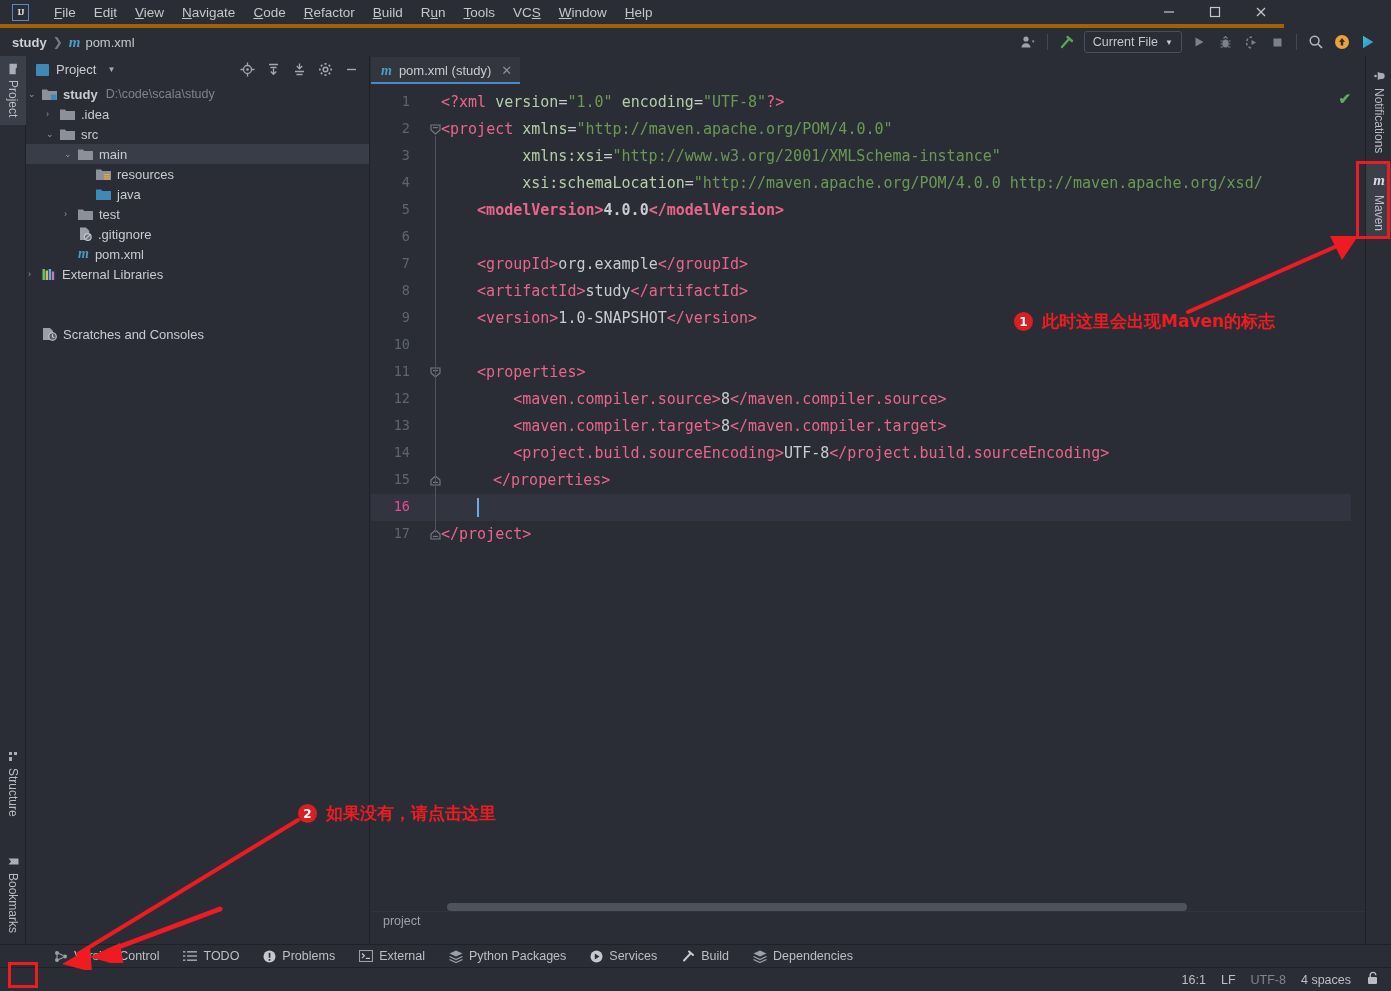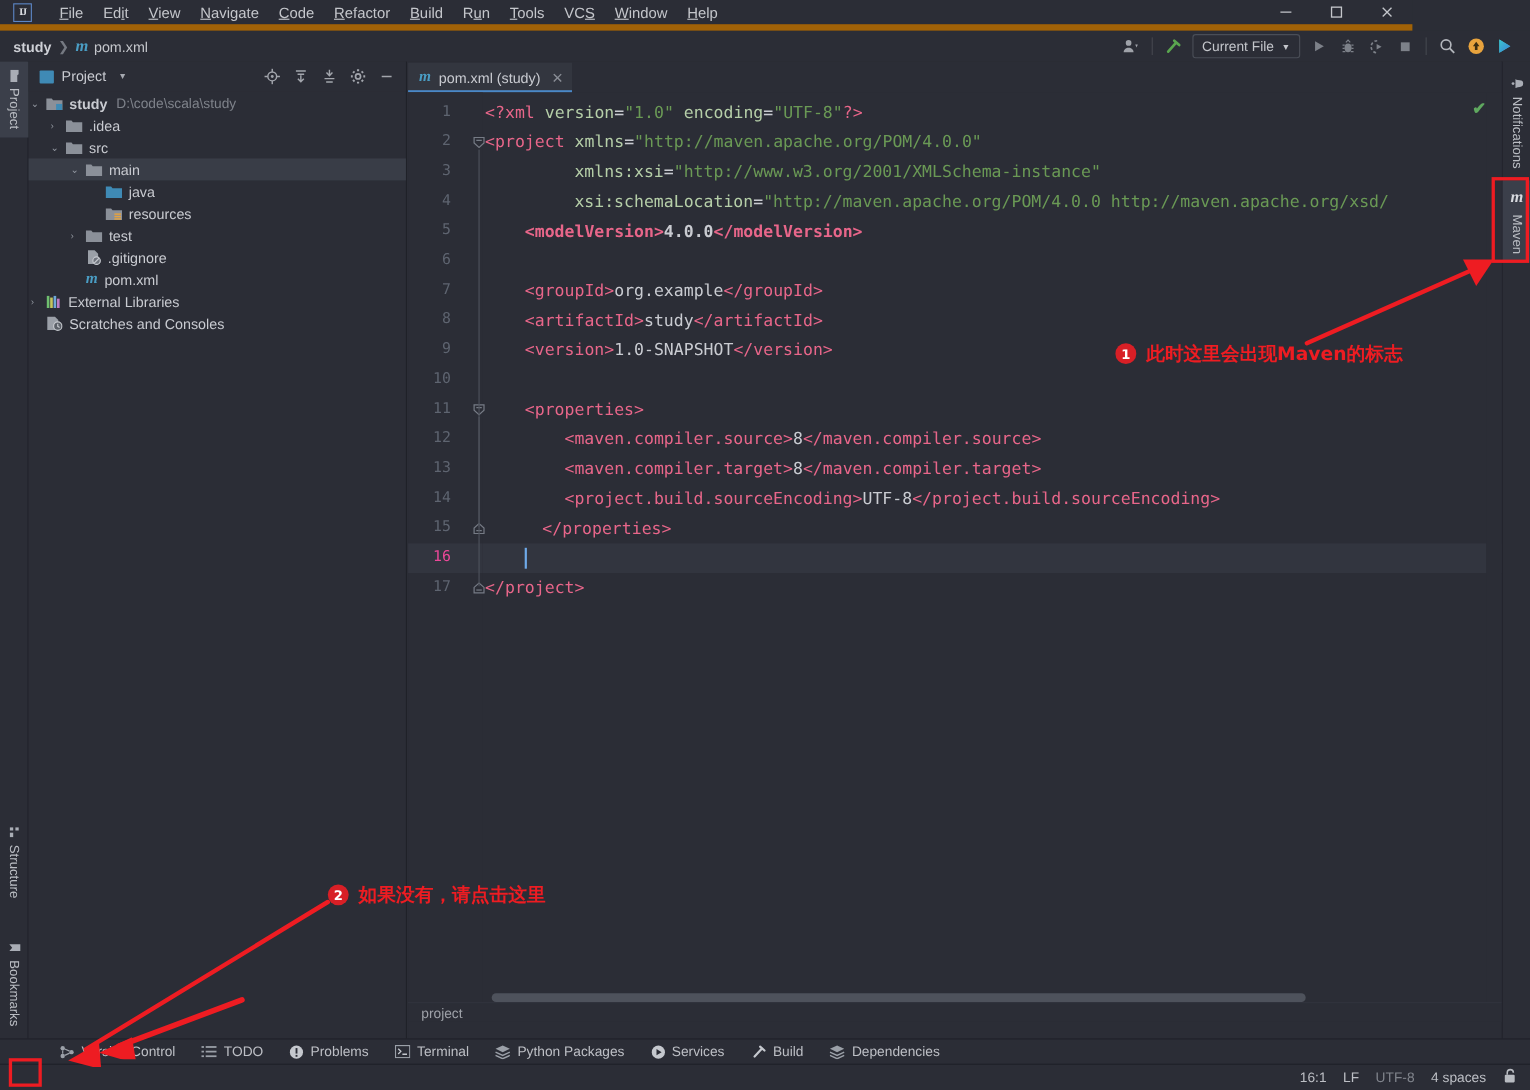--- a/index.html
+++ b/index.html
@@ -10,21 +10,21 @@
     font-size:13px;
     color:#bbbdc2;
     -webkit-font-smoothing:antialiased;
   }
   .app { position:relative; width:1391px; height:991px; }
 
   
   .titlebar {
     position:absolute; left:0; top:0; width:1284px; height:28px;
     background:#2b2d36; display:flex; align-items:center;
-    border-bottom:6px solid #a16207;
+    border-bottom:4px solid #a16207;
   }
   .ij-logo-box {
     width:17px; height:17px; margin-left:12px; margin-right:16px;
     border:1.5px solid #5c87c7; position:relative; flex:none;
     display:flex; align-items:center; justify-content:center;
     font-size:9px; color:#e0e2e6; font-family:"Liberation Serif",serif;
     font-weight:bold; letter-spacing:-1px;
   }
   .menu { display:flex; align-items:center; gap:0px; }
   .menu-item {
@@ -460,36 +460,36 @@
             <svg width="15" height="13" viewBox="0 0 15 13">
               <path d="M0 1.5h5l1.3 1.6H15V12H0z" fill="#8b9099"></path>
             </svg>
           </span>
           <span class="tlabel">main</span>
         </div>
         <div class="trow" style="padding-left: 72px;">
           <span class="arrow" style="margin-left: -16px;"></span>
           <span class="ficon">
             <svg width="15" height="13" viewBox="0 0 15 13">
-              <path d="M0 1.5h5l1.3 1.6H15V12H0z" fill="#3f8ab5"></path>
-            </svg>
-          </span>
-          <span class="tlabel">java</span>
-        </div>
-        <div class="trow" style="padding-left: 72px;">
-          <span class="arrow" style="margin-left: -16px;"></span>
-          <span class="ficon">
-            <svg width="15" height="13" viewBox="0 0 15 13">
               <path d="M0 1.5h5l1.3 1.6H15V12H0z" fill="#8b9099"></path>
               <rect x="8" y="6" width="6" height="1.3" fill="#e8a33d"></rect>
               <rect x="8" y="8.2" width="6" height="1.3" fill="#e8a33d"></rect>
               <rect x="8" y="10.4" width="6" height="1.3" fill="#e8a33d"></rect>
             </svg>
           </span>
           <span class="tlabel">resources</span>
+        </div>
+        <div class="trow" style="padding-left: 72px;">
+          <span class="arrow" style="margin-left: -16px;"></span>
+          <span class="ficon">
+            <svg width="15" height="13" viewBox="0 0 15 13">
+              <path d="M0 1.5h5l1.3 1.6H15V12H0z" fill="#3f8ab5"></path>
+            </svg>
+          </span>
+          <span class="tlabel">java</span>
         </div>
         <div class="trow" style="padding-left: 54px;">
           <span class="arrow" style="margin-left: -16px;">›</span>
           <span class="ficon">
             <svg width="15" height="13" viewBox="0 0 15 13">
               <path d="M0 1.5h5l1.3 1.6H15V12H0z" fill="#8b9099"></path>
             </svg>
           </span>
           <span class="tlabel">test</span>
         </div>
@@ -516,21 +516,21 @@
           <span class="ficon">
             <svg width="14" height="13" viewBox="0 0 14 13">
               <rect x="0.5" y="1" width="2.4" height="11" fill="#6fbf6f"></rect>
               <rect x="3.6" y="2.5" width="2.4" height="9.5" fill="#c2c55f"></rect>
               <rect x="6.7" y="1" width="2.4" height="11" fill="#6fa8d8"></rect>
               <rect x="9.8" y="3.5" width="2.4" height="8.5" fill="#bd7bc4"></rect>
             </svg>
           </span>
           <span class="tlabel">External Libraries</span>
         </div>
-        <div class="trow" style="padding-left: 18px;">
+        <div class="trow" style="padding-left: 18px; margin-top: 40px;">
           <span class="arrow" style="margin-left: -16px;"></span>
           <span class="ficon">
             <svg width="15" height="14" viewBox="0 0 15 14">
               <path d="M1 1h7l3 3v9H1z" fill="#9ba0a8"></path>
               <circle cx="10.5" cy="9.5" r="3.8" fill="#5b6068" stroke="#c5c8ce" stroke-width="1.1"></circle>
               <path d="M10.5 7.3v2.4l1.7 1" stroke="#c5c8ce" stroke-width="1.1" fill="none"></path>
             </svg>
           </span>
           <span class="tlabel">Scratches and Consoles</span>
         </div>
@@ -661,21 +661,21 @@
         <span>Problems</span>
       </div>
       <div class="btw">
         <span style="display: flex; align-items: center;">
           <svg width="14" height="12" viewBox="0 0 14 12">
             <rect x="0.5" y="0.5" width="13" height="11" fill="none" stroke="#9ba0a8" stroke-width="1.1"></rect>
             <path d="M3 3.5l2.4 2.3L3 8.2" stroke="#c5c8ce" stroke-width="1.2" fill="none"></path>
             <line x1="6.8" y1="8.4" x2="11" y2="8.4" stroke="#c5c8ce" stroke-width="1.2"></line>
           </svg>
         </span>
-        <span>Terminal</span>
+        <span>External</span>
       </div>
       <div class="btw">
         <span style="display: flex; align-items: center;">
           <svg width="14" height="13" viewBox="0 0 14 13">
             <path d="M7 0.5L13.5 3.5 7 6.5 0.5 3.5z" fill="#9ba0a8"></path>
             <path d="M0.5 6.5L7 9.5 13.5 6.5" fill="none" stroke="#9ba0a8" stroke-width="1.3"></path>
             <path d="M0.5 9.5L7 12.5 13.5 9.5" fill="none" stroke="#9ba0a8" stroke-width="1.3"></path>
           </svg>
         </span>
         <span>Python Packages</span>

